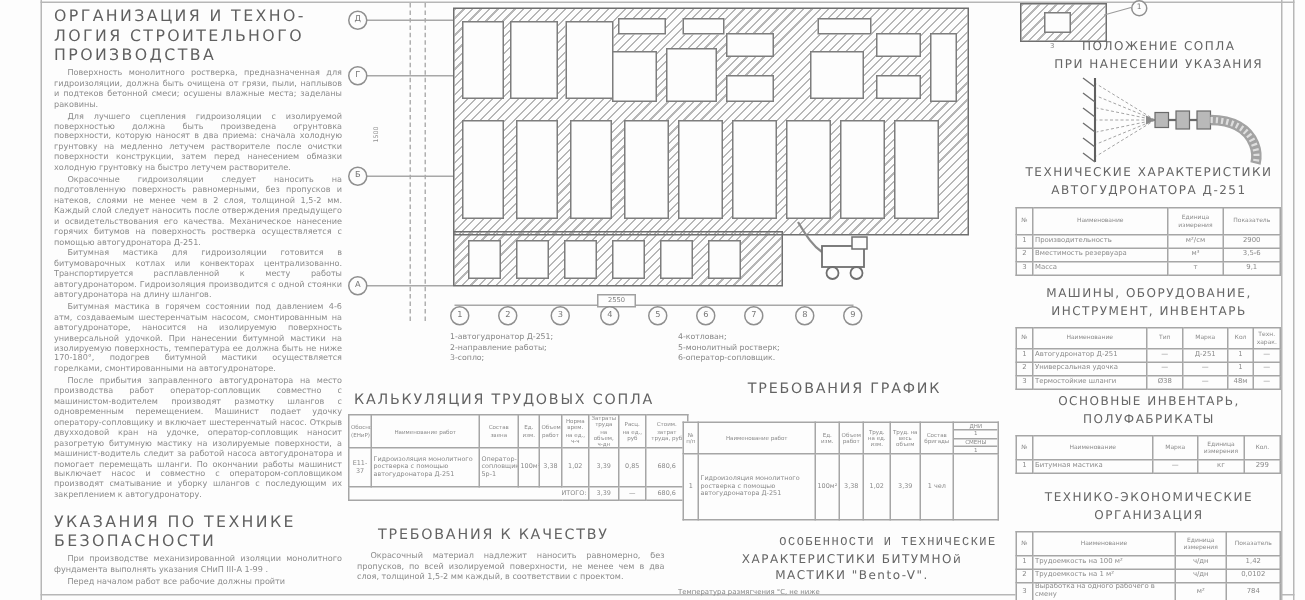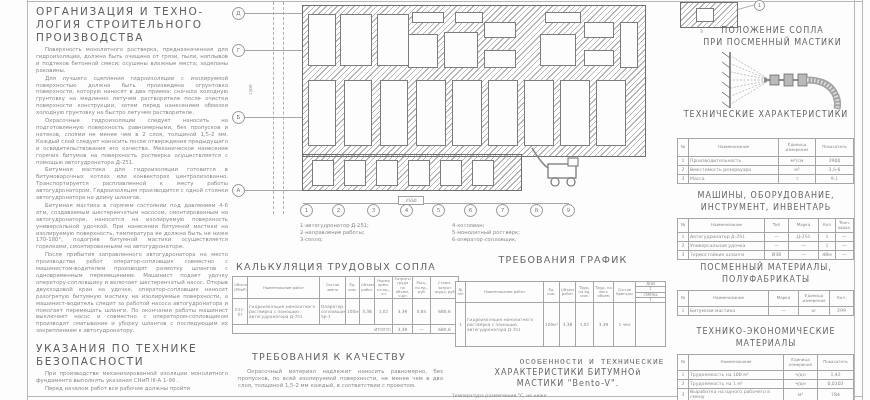--- a/index.html
+++ b/index.html
@@ -248,21 +248,21 @@
 
   <div class="hatch" style="left:680px;top:2px;width:56px;height:24px;"></div>
   <div class="cell" style="left:696px;top:8px;width:16px;height:12px;"></div>
   <svg class="abs" style="left:736px;top:0;" width="40" height="30" viewBox="0 0 40 30">
     <line x1="0" y1="10" x2="18" y2="5" stroke="#9a9a9a" stroke-width="0.8"></line>
   </svg>
   <div class="ncirc" style="left:754px;top:0px;width:9px;height:9px;line-height:9px;font-size:5px;">1</div>
   <div class="leg" style="left:700px;top:28px;font-size:4.6px;">3</div>
 
   <div class="t3" style="left:690px;top:26px;width:165px;">ПОЛОЖЕНИЕ  СОПЛА</div>
-  <div class="t3" style="left:690px;top:38px;width:165px;">ПРИ  ПОСМЕННЫЙ  МАСТИКИ</div>
+  <div class="t3" style="left:690px;top:38px;width:165px;">ПРИ  НАНЕСЕНИИ  УКАЗАНИЯ</div>
   <svg class="abs" style="left:700px;top:50px;" width="150" height="60" viewBox="0 0 150 60">
     <line x1="30" y1="2" x2="30" y2="58" stroke="#5f5f5f" stroke-width="1.4"></line>
     <line x1="30" y1="8" x2="22" y2="2" stroke="#6f6f6f" stroke-width="0.9"></line>
     <line x1="30" y1="18" x2="22" y2="12" stroke="#6f6f6f" stroke-width="0.9"></line>
     <line x1="30" y1="28" x2="22" y2="22" stroke="#6f6f6f" stroke-width="0.9"></line>
     <line x1="30" y1="38" x2="22" y2="32" stroke="#6f6f6f" stroke-width="0.9"></line>
     <line x1="30" y1="48" x2="22" y2="42" stroke="#6f6f6f" stroke-width="0.9"></line>
     <line x1="30" y1="58" x2="22" y2="52" stroke="#6f6f6f" stroke-width="0.9"></line>
     <g stroke="#9a9a9a" stroke-width="0.6" stroke-dasharray="2,1.5">
       <line x1="70" y1="30" x2="31" y2="6"></line>
@@ -277,20 +277,21 @@
     <rect x="70" y="25" width="9" height="10" fill="#b9b9b9" stroke="#6a6a6a" stroke-width="0.8"></rect>
     <rect x="84" y="24" width="9" height="12" fill="#b9b9b9" stroke="#6a6a6a" stroke-width="0.8"></rect>
     <rect x="98" y="24" width="9" height="12" fill="#b9b9b9" stroke="#6a6a6a" stroke-width="0.8"></rect>
     <line x1="79" y1="30" x2="84" y2="30" stroke="#6a6a6a" stroke-width="1.5"></line>
     <line x1="93" y1="30" x2="98" y2="30" stroke="#6a6a6a" stroke-width="1.5"></line>
     <path d="M107,30 C122,30 132,36 136,46 C138,51 138,55 137,59" fill="none" stroke="#a3a3a3" stroke-width="7"></path>
     <path d="M107,30 C122,30 132,36 136,46 C138,51 138,55 137,59" fill="none" stroke="#dedede" stroke-width="4" stroke-dasharray="1.5,2"></path>
   </svg>
 
   <div class="t3" style="left:678px;top:110px;width:176px;">ТЕХНИЧЕСКИЕ  ХАРАКТЕРИСТИКИ</div>
+  <div class="t3" style="left:678px;top:122px;width:176px;">АВТОГУДРОНАТОРА  Д-251</div>
   <table style="left:677px;top:138px;width:176px;">
     <colgroup>
         <col style="width:11px">
         <col style="width:90px">
         <col style="width:37px">
         <col style="width:38px">
       </colgroup>
     <tbody>
         <tr style="height:18px;">
       <th>№</th>
@@ -359,21 +360,21 @@
       <td>3</td>
       <td class="nm">Термостойкие шланги</td>
       <td>Ø38</td>
       <td>—</td>
       <td>48м</td>
       <td>—</td>
     </tr>
   </tbody>
     </table>
 
-  <div class="t3" style="left:678px;top:263px;width:176px;">ПОСМЕННЫЙ  МАТЕРИАЛЫ,</div>
+  <div class="t3" style="left:678px;top:263px;width:176px;">ОСНОВНЫЕ  ИНВЕНТАРЬ,</div>
   <div class="t3" style="left:678px;top:275px;width:176px;">ПОЛУФАБРИКАТЫ</div>
   <table style="left:677px;top:290px;width:176px;">
     <colgroup>
         <col style="width:11px">
         <col style="width:80px">
         <col style="width:30px">
         <col style="width:31px">
         <col style="width:24px">
       </colgroup>
     <tbody>
@@ -388,21 +389,21 @@
       <td>1</td>
       <td class="nm">Битумная мастика</td>
       <td>—</td>
       <td>кг</td>
       <td>299</td>
     </tr>
   </tbody>
     </table>
 
   <div class="t3" style="left:678px;top:327px;width:176px;">ТЕХНИКО-ЭКОНОМИЧЕСКИЕ</div>
-  <div class="t3" style="left:678px;top:339px;width:176px;">МАТЕРИАЛЫ</div>
+  <div class="t3" style="left:678px;top:339px;width:176px;">ОРГАНИЗАЦИЯ</div>
   <table style="left:677px;top:354px;width:176px;">
     <colgroup>
         <col style="width:11px">
         <col style="width:95px">
         <col style="width:34px">
         <col style="width:36px">
       </colgroup>
     <tbody>
         <tr style="height:16px;">
       <th>№</th>

